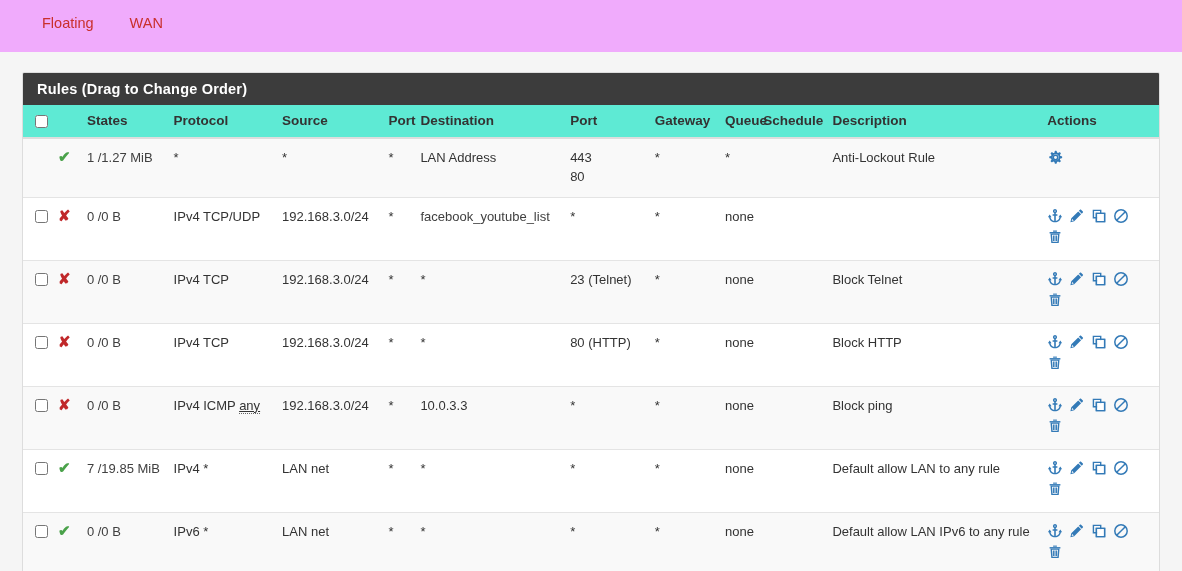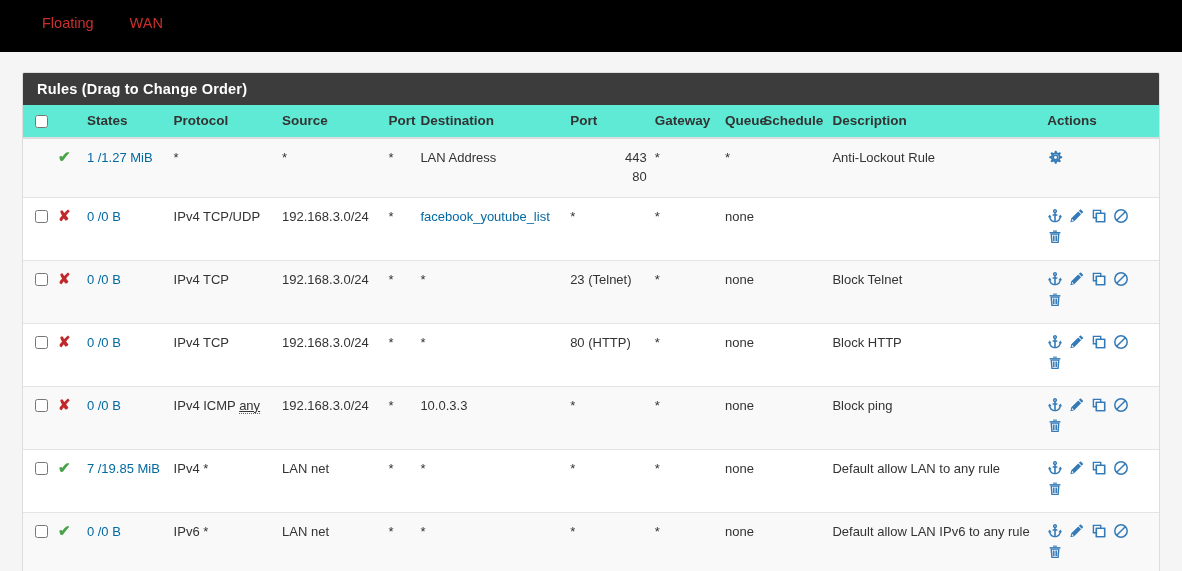--- a/index.html
+++ b/index.html
@@ -12,21 +12,21 @@
     color: #333;
     overflow: hidden;
   }
 
   
   .tabbar {
     height: 52px;
     padding-left: 24px;
     display: flex;
     align-items: flex-start;
-    background: #000000;
+    background: #f0abfc;
   }
   .tab {
     position: relative;
     padding: 16px 18px 12px 18px;
     color: #c9302c;
     font-size: 14.5px;
     line-height: 1;
     cursor: pointer;
     text-decoration: none;
     white-space: nowrap;
@@ -95,21 +95,21 @@
   .c-src   { width: 103px; }
   .c-sport { width: 31px; }
   .c-dst   { width: 145px; }
   .c-dport { width: 82px; }
   .c-gw    { width: 68px; }
   .c-queue { width: 37px; }
   .c-sched { width: 67px; }
   .c-desc  { width: 208px; }
   .c-act   { width: 112px; }
 
-  .cell-link { color: #0369a1; text-decoration: none; cursor: pointer; }
+  .cell-link { color: #404040; text-decoration: none; cursor: pointer; }
   .dotted { border-bottom: 1px dotted #666; cursor: help; text-decoration: underline; }
 
   input.rowcheck {
     margin: 2px 0 0 0;
     width: 13px; height: 13px;
     cursor: pointer;
     vertical-align: top;
   }
 
   
@@ -165,21 +165,21 @@
     </thead>
     <tbody id="rules-body">
         <tr class="odd">
           <td class="c-sel"></td>
           <td class="c-state"><span class="glyph-pass">✔</span></td>
           <td class="c-cnt"><a class="cell-link">1 /1.27 MiB</a></td>
           <td class="c-proto">*</td>
           <td class="c-src">*</td>
           <td class="c-sport">*</td>
           <td class="c-dst">LAN Address</td>
-          <td class="c-dport" style="white-space: pre-line; text-align: right;">443
+          <td class="c-dport" style="white-space: pre-line;">443
 80</td>
           <td class="c-gw">*</td>
           <td class="c-queue">*</td>
           <td class="c-sched"></td>
           <td class="c-desc">Anti-Lockout Rule</td>
           <td class="c-act actions"><span class="ico"><svg width="17" height="17" viewBox="0 0 16 16">
                 <path fill="#337ab7" d="M8 5.2a2.8 2.8 0 100 5.6 2.8 2.8 0 000-5.6zm0 4.2a1.4 1.4 0 110-2.8 1.4 1.4 0 010 2.8z"></path>
                 <path fill="#337ab7" d="M14.3 9.3l-1.1-.6c.05-.23.08-.46.08-.7s-.03-.47-.08-.7l1.1-.6a.5.5 0 00.2-.66l-1.1-1.9a.5.5 0 00-.65-.2l-1.1.6a4.6 4.6 0 00-1.2-.7V2.5a.5.5 0 00-.5-.5h-2.2a.5.5 0 00-.5.5v1.34c-.43.16-.83.4-1.2.7l-1.1-.6a.5.5 0 00-.65.2l-1.1 1.9a.5.5 0 00.2.66l1.1.6c-.05.23-.08.46-.08.7s.03.47.08.7l-1.1.6a.5.5 0 00-.2.66l1.1 1.9a.5.5 0 00.65.2l1.1-.6c.37.3.77.54 1.2.7v1.34a.5.5 0 00.5.5h2.2a.5.5 0 00.5-.5v-1.34c.43-.16.83-.4 1.2-.7l1.1.6a.5.5 0 00.65-.2l1.1-1.9a.5.5 0 00-.2-.66z" opacity="0"></path>
                 <path fill="#337ab7" d="M13.9 6.8l-1.33-.25a4.7 4.7 0 00-.42-1.02l.77-1.12a.45.45 0 00-.05-.57l-.74-.74a.45.45 0 00-.57-.05l-1.12.77a4.7 4.7 0 00-1.02-.42L9.17 2.1a.45.45 0 00-.44-.37H7.68a.45.45 0 00-.44.37l-.25 1.33c-.36.1-.7.24-1.02.42l-1.12-.77a.45.45 0 00-.57.05l-.74.74a.45.45 0 00-.05.57l.77 1.12c-.18.32-.32.66-.42 1.02L2.5 6.8a.45.45 0 00-.37.44v1.05c0 .22.16.4.37.44l1.33.25c.1.36.24.7.42 1.02l-.77 1.12a.45.45 0 00.05.57l.74.74c.15.15.39.17.57.05l1.12-.77c.32.18.66.32 1.02.42l.25 1.33c.04.21.22.37.44.37h1.05c.22 0 .4-.16.44-.37l.25-1.33c.36-.1.7-.24 1.02-.42l1.12.77c.18.12.42.1.57-.05l.74-.74a.45.45 0 00.05-.57l-.77-1.12c.18-.32.32-.66.42-1.02l1.33-.25a.45.45 0 00.37-.44V7.24a.45.45 0 00-.37-.44zM8.2 10.6a2.85 2.85 0 110-5.7 2.85 2.85 0 010 5.7z"></path>
               </svg></span></td>

